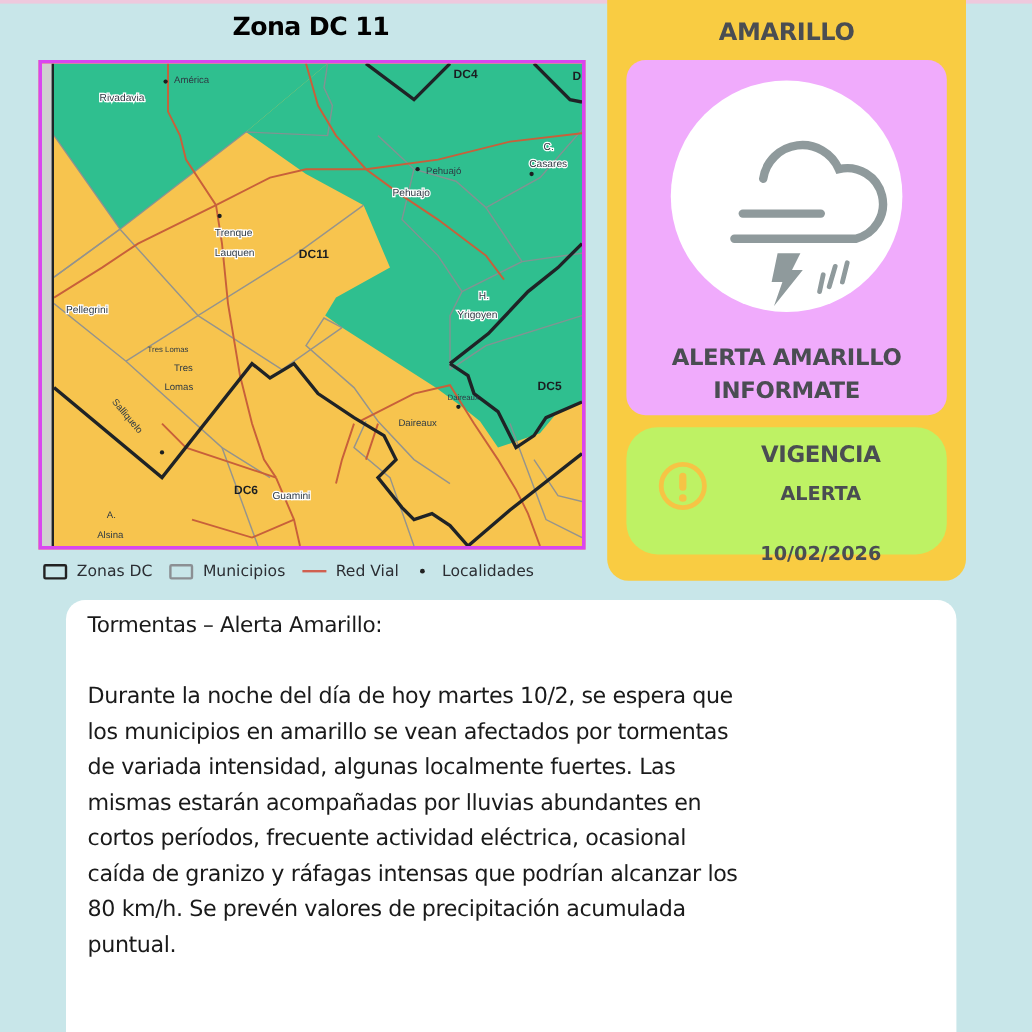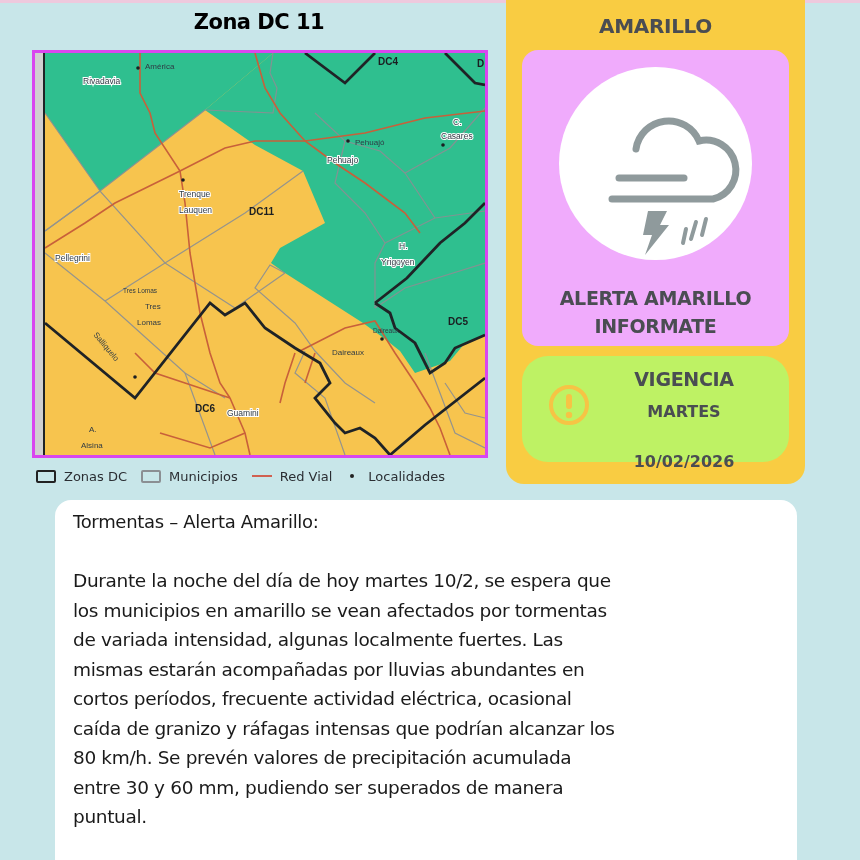--- a/index.html
+++ b/index.html
@@ -171,31 +171,30 @@
       <div>INFORMATE</div>
     </div>
   </div>
   <div class="vig-card">
     <svg class="warn-icon" viewBox="0 0 42 42">
       <circle cx="21" cy="21" r="18" fill="none" stroke="#f6c445" stroke-width="4"></circle>
       <rect x="18" y="10" width="6" height="15" rx="3" fill="#f6c445"></rect>
       <circle cx="21" cy="31" r="3.2" fill="#f6c445"></circle>
     </svg>
     <div class="vig-title">VIGENCIA</div>
-    <div class="vig-day">MARTES</div>
+    <div class="vig-day">ALERTA</div>
     <div class="vig-date">10/02/2026</div>
   </div>
 </div>
 
 <div class="text-card">
   <div class="text-title">Tormentas – Alerta Amarillo:</div>
   <div class="text-body">
     <span>Durante la noche del día de hoy martes 10/2, se espera que</span>
     <span>los municipios en amarillo se vean afectados por tormentas</span>
     <span>de variada intensidad, algunas localmente fuertes. Las</span>
     <span>mismas estarán acompañadas por lluvias abundantes en</span>
     <span>cortos períodos, frecuente actividad eléctrica, ocasional</span>
     <span>caída de granizo y ráfagas intensas que podrían alcanzar los</span>
     <span>80 km/h. Se prevén valores de precipitación acumulada</span>
-    <span>entre 30 y 60 mm, pudiendo ser superados de manera</span>
     <span>puntual.</span>
   </div>
 </div>
 
 </body></html>

